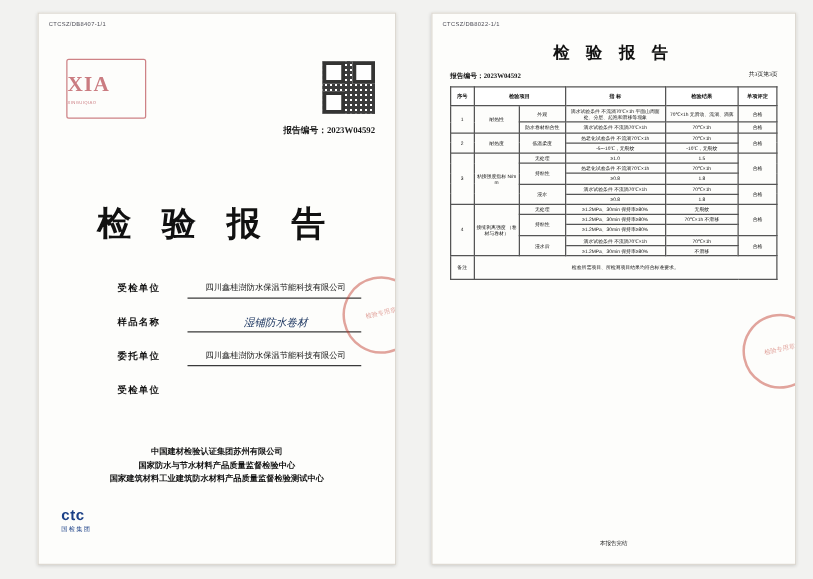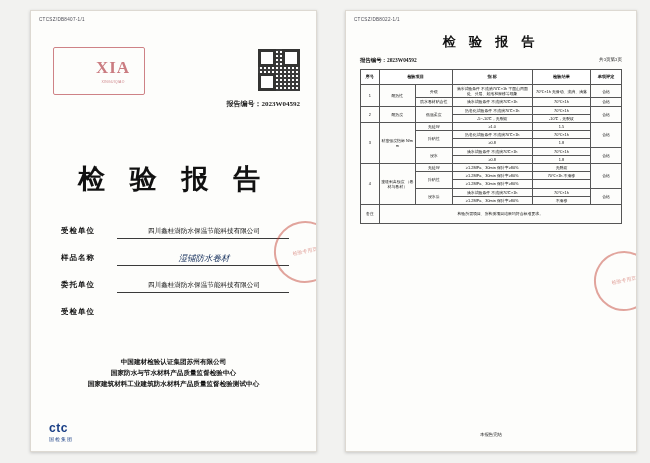--- a/index.html
+++ b/index.html
@@ -34,24 +34,23 @@
   .code-top-r{
     position:absolute;top:6px;left:8px;
     font-size:4.6px;letter-spacing:.3px;color:#4b4b55;
     font-family:"Liberation Sans", sans-serif;
   }
 
   
   .logo-box{
     position:absolute;left:22px;top:36px;width:62px;height:46px;
     border:1.4px solid #c66d72;border-radius:2px;
-    display:flex;align-items:center;justify-content:center;
+    display:flex;align-items:flex-start;justify-content:center;
     flex-direction:column;
     opacity:.85;
-    padding-left:28px;
   }
   .logo-box .lg{
     font-size:17px;color:#c2666c;font-weight:bold;letter-spacing:1px;
     font-family:"Liberation Serif", serif;
   }
   .logo-box .lgs{
     font-size:3.4px;color:#c2666c;letter-spacing:.3px;margin-top:2px;
     font-family:"Liberation Sans", sans-serif;
   }
 
@@ -83,39 +82,39 @@
   }
 
   .big-title{
     position:absolute;left:0;right:0;top:150px;text-align:center;
     font-size:27px;letter-spacing:9px;font-weight:bold;color:#111;
     font-family:"Liberation Serif", serif;
   }
 
   .fields{position:absolute;left:30px;top:215px;width:228px;}
   .fld{display:flex;align-items:flex-start;margin-bottom:14px;font-size:7.5px;color:#111;}
-  .fld .lab{width:56px;font-weight:bold;letter-spacing:1px;flex:none;}
+  .fld .lab{width:56px;font-weight:bold;letter-spacing:1px;flex:none;margin-left:33px;}
   .fld .val{
     flex:1;border-bottom:1px solid #3a3a3a;min-height:11px;
     padding:0 2px 1px 4px;line-height:11px;text-align:center;
   }
   .fld .val.two{line-height:10px;font-size:6.6px;}
   .fld .val.hand{font-size:8.5px;color:#16305c;font-family:"Liberation Serif", serif;font-style:italic;}
 
   .org-block{
     position:absolute;left:0;right:0;top:345px;text-align:center;
     font-size:6.6px;line-height:11px;color:#111;font-weight:bold;
   }
   .date-line{
     position:absolute;left:0;right:0;top:392px;text-align:center;
     font-size:7px;letter-spacing:3px;color:#111;
   }
 
   .ctc-logo{
-    position:absolute;left:18px;bottom:9px;width:40px;
+    position:absolute;left:18px;bottom:24px;width:40px;
   }
   .ctc-logo .mark{
     font-size:12px;font-weight:bold;color:#1a3f86;letter-spacing:.5px;
     font-family:"Liberation Sans", sans-serif;
   }
   .ctc-logo .cn{
     font-size:5px;color:#1a3f86;letter-spacing:1px;margin-top:1px;
     font-family:"Liberation Sans", sans-serif;
   }
 

